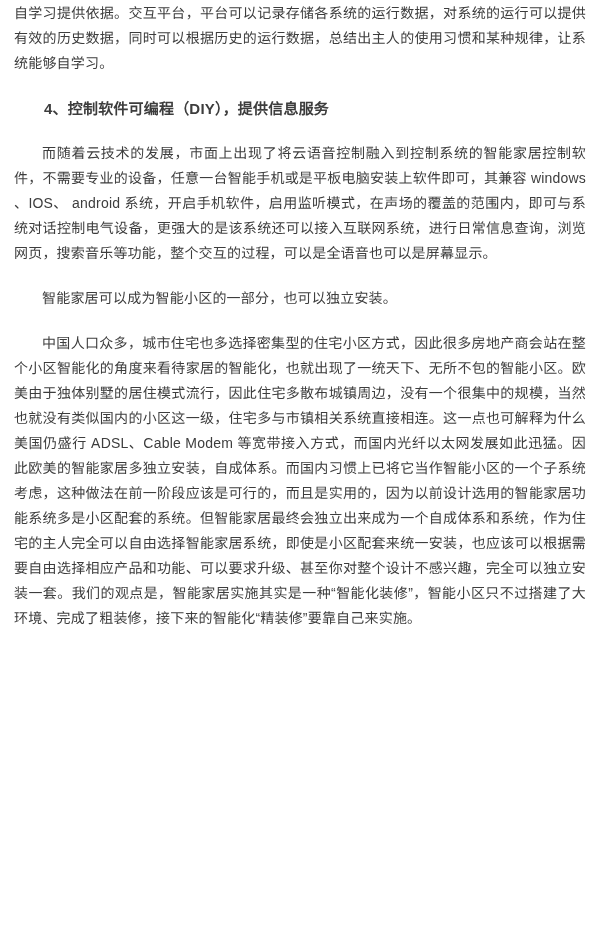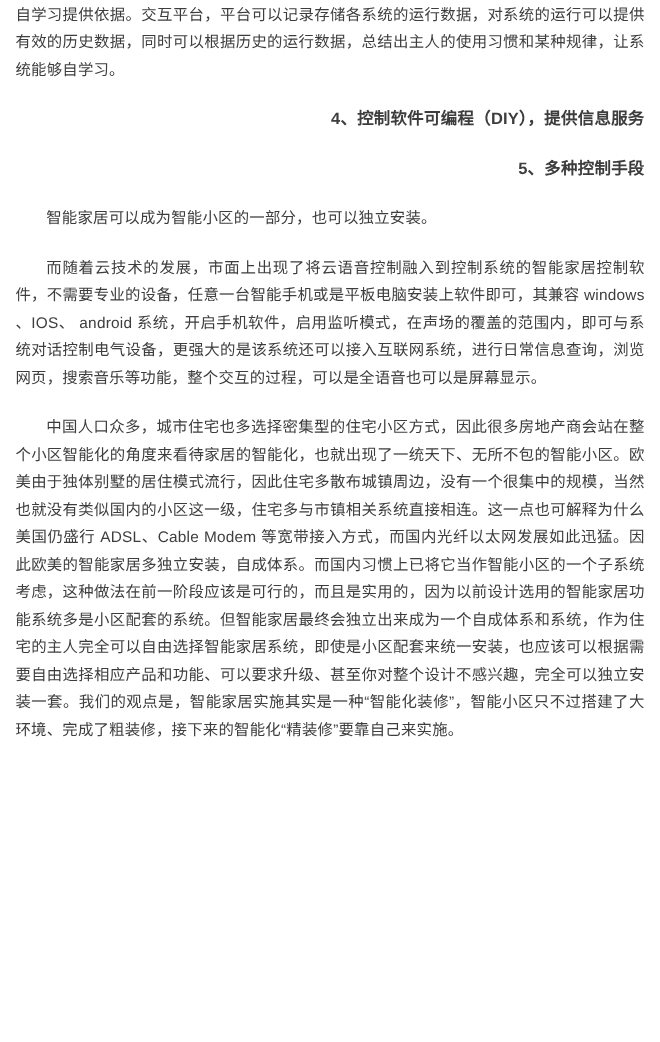--- a/index.html
+++ b/index.html
@@ -30,33 +30,32 @@
   }
   .para.continuation {
     margin-top: 0;
     text-indent: 0;
   }
   .heading {
     margin: 20px 0;
     font-size: 15px;
     font-weight: bold;
     text-indent: 2em;
-    text-align: right;
+    text-align: left;
   }
 </style>
 </head>
 <body>
 
 <div class="page">
   <p class="para continuation">自学习提供依据。交互平台，平台可以记录存储各系统的运行数据，对系统的运行可以提供有效的历史数据，同时可以根据历史的运行数据，总结出主人的使用习惯和某种规律，让系统能够自学习。</p>
 
   <p class="heading">4、控制软件可编程（DIY），提供信息服务</p>
 
 
-  <p class="heading">5、多种控制手段</p>
 
 
+  <p class="para">而随着云技术的发展，市面上出现了将云语音控制融入到控制系统的智能家居控制软件，不需要专业的设备，任意一台智能手机或是平板电脑安装上软件即可，其兼容 windows 、IOS、 android 系统，开启手机软件，启用监听模式，在声场的覆盖的范围内，即可与系统对话控制电气设备，更强大的是该系统还可以接入互联网系统，进行日常信息查询，浏览网页，搜索音乐等功能，整个交互的过程，可以是全语音也可以是屏幕显示。</p>
+
   <p class="para">智能家居可以成为智能小区的一部分，也可以独立安装。</p>
-
-  <p class="para">而随着云技术的发展，市面上出现了将云语音控制融入到控制系统的智能家居控制软件，不需要专业的设备，任意一台智能手机或是平板电脑安装上软件即可，其兼容 windows 、IOS、 android 系统，开启手机软件，启用监听模式，在声场的覆盖的范围内，即可与系统对话控制电气设备，更强大的是该系统还可以接入互联网系统，进行日常信息查询，浏览网页，搜索音乐等功能，整个交互的过程，可以是全语音也可以是屏幕显示。</p>
 
   <p class="para">中国人口众多，城市住宅也多选择密集型的住宅小区方式，因此很多房地产商会站在整个小区智能化的角度来看待家居的智能化，也就出现了一统天下、无所不包的智能小区。欧美由于独体别墅的居住模式流行，因此住宅多散布城镇周边，没有一个很集中的规模，当然也就没有类似国内的小区这一级，住宅多与市镇相关系统直接相连。这一点也可解释为什么美国仍盛行 ADSL、Cable Modem 等宽带接入方式，而国内光纤以太网发展如此迅猛。因此欧美的智能家居多独立安装，自成体系。而国内习惯上已将它当作智能小区的一个子系统考虑，这种做法在前一阶段应该是可行的，而且是实用的，因为以前设计选用的智能家居功能系统多是小区配套的系统。但智能家居最终会独立出来成为一个自成体系和系统，作为住宅的主人完全可以自由选择智能家居系统，即使是小区配套来统一安装，也应该可以根据需要自由选择相应产品和功能、可以要求升级、甚至你对整个设计不感兴趣，完全可以独立安装一套。我们的观点是，智能家居实施其实是一种“智能化装修”，智能小区只不过搭建了大环境、完成了粗装修，接下来的智能化“精装修”要靠自己来实施。</p>
 </div>
 
 </body></html>

